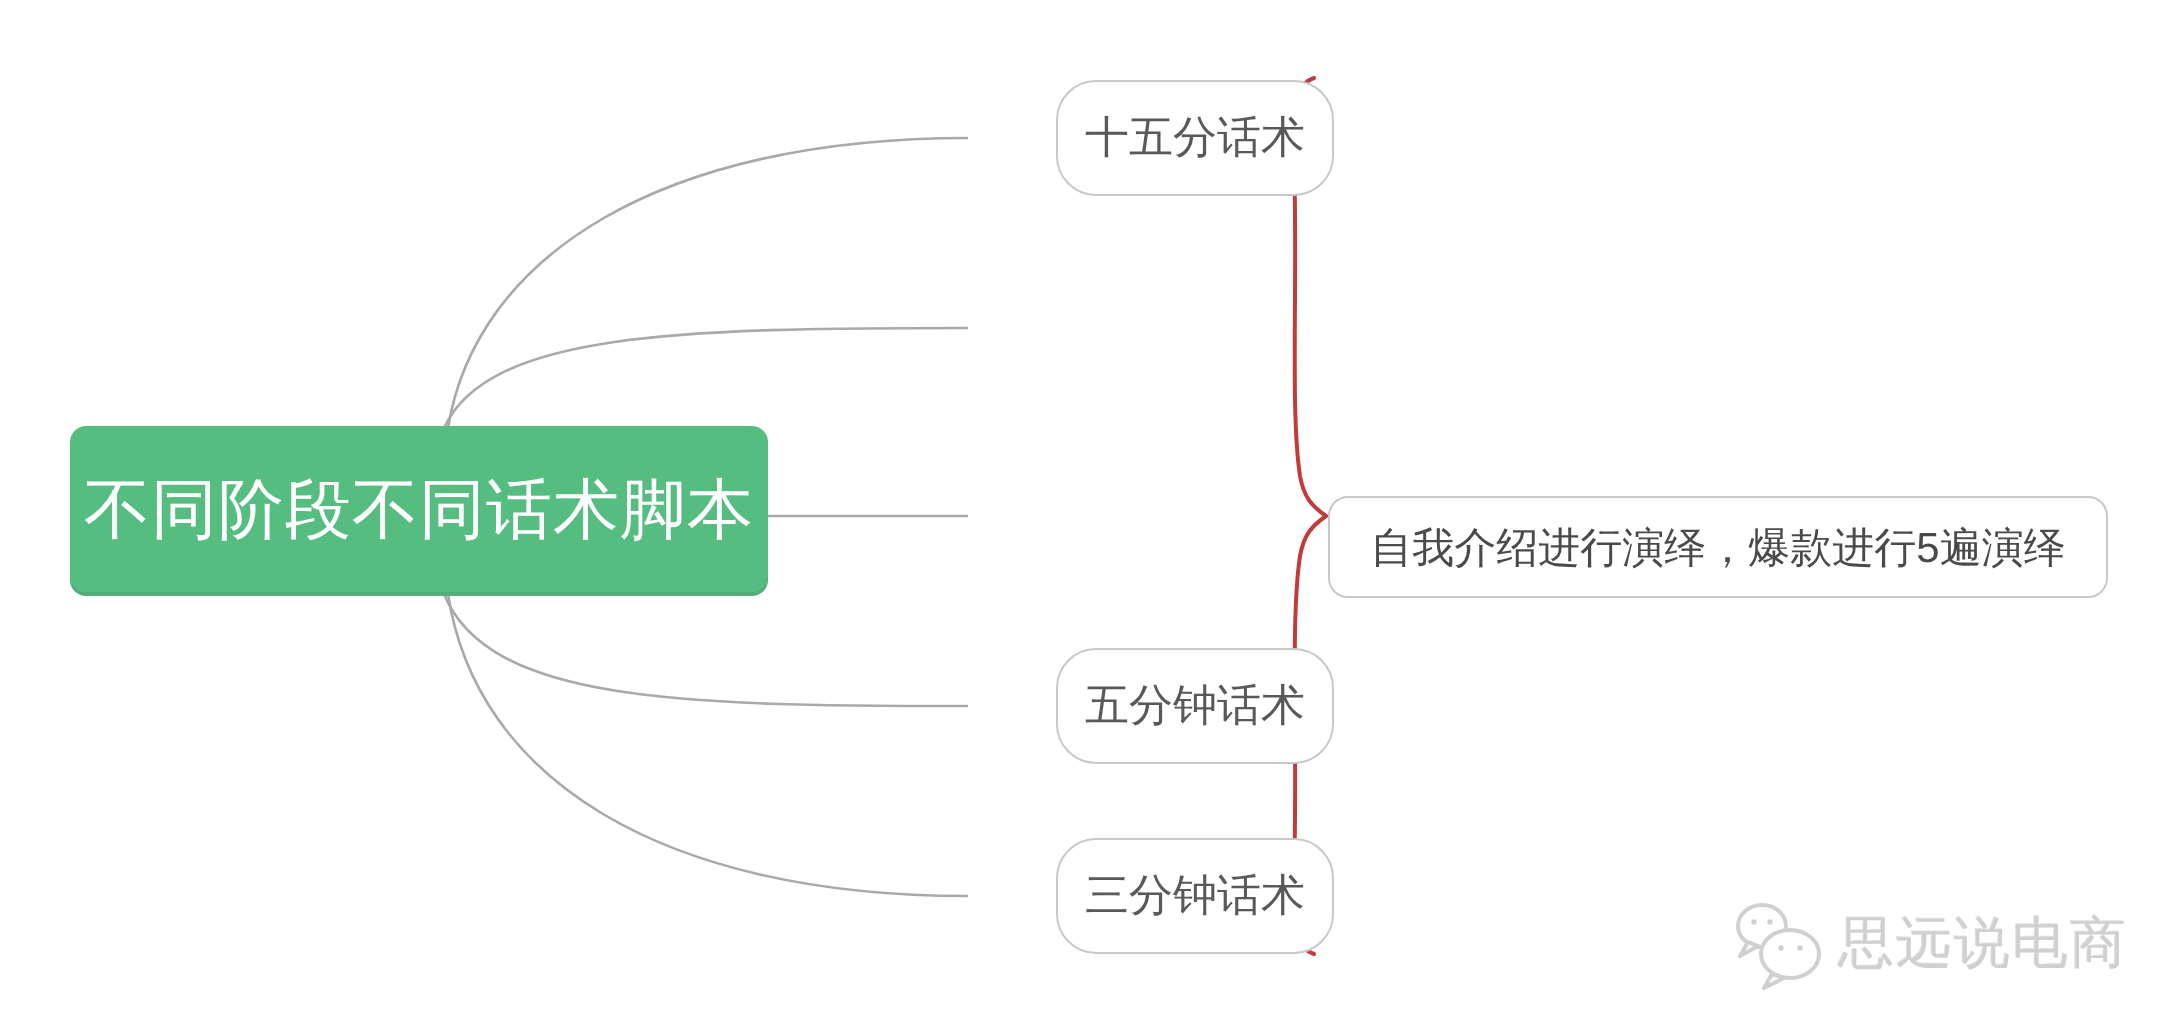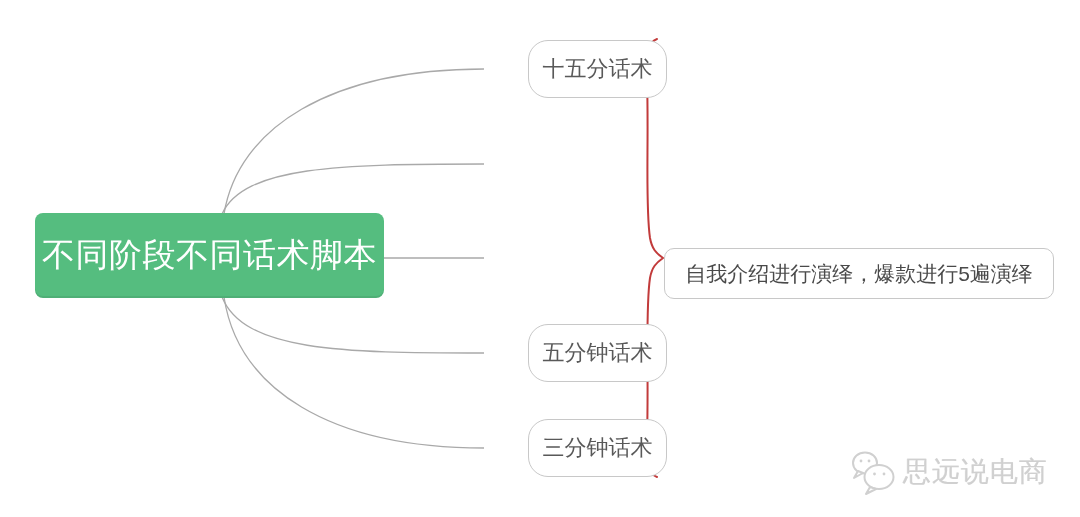--- a/index.html
+++ b/index.html
@@ -35,21 +35,21 @@
   .topic-3{top:230px;}
   .topic-4{top:324px;}
   .topic-5{top:419px;}
   .annotation-node{
     position:absolute;left:664px;top:232px;width:390px;height:51px;
     background:#ffffff;border:1.5px solid var(--node-border);border-radius:10px;
     display:flex;align-items:center;justify-content:center;
     color:#4a4a4a;font-size:21px;box-sizing:border-box;cursor:default;white-space:nowrap;margin-top:16px;
   }
   .watermark{
-    position:absolute;right:32px;bottom:22px;
+    position:absolute;right:16px;bottom:22px;
     display:flex;align-items:center;gap:6px;
   }
   .watermark-text{
     color:var(--watermark);font-size:28px;letter-spacing:1px;
     text-shadow:1px 1px 1px rgba(255,255,255,0.95), -0.5px -0.5px 0 rgba(165,165,165,0.35);
   }
   .wechat-icon{display:block;}
   .wechat-icon .bubble{fill:#ffffff;stroke:var(--watermark);stroke-width:2;}
   .wechat-icon .eye{fill:var(--watermark);stroke:none;}
   .wechat-icon .tail{fill:#ffffff;stroke:var(--watermark);stroke-width:2;stroke-linejoin:round;}

